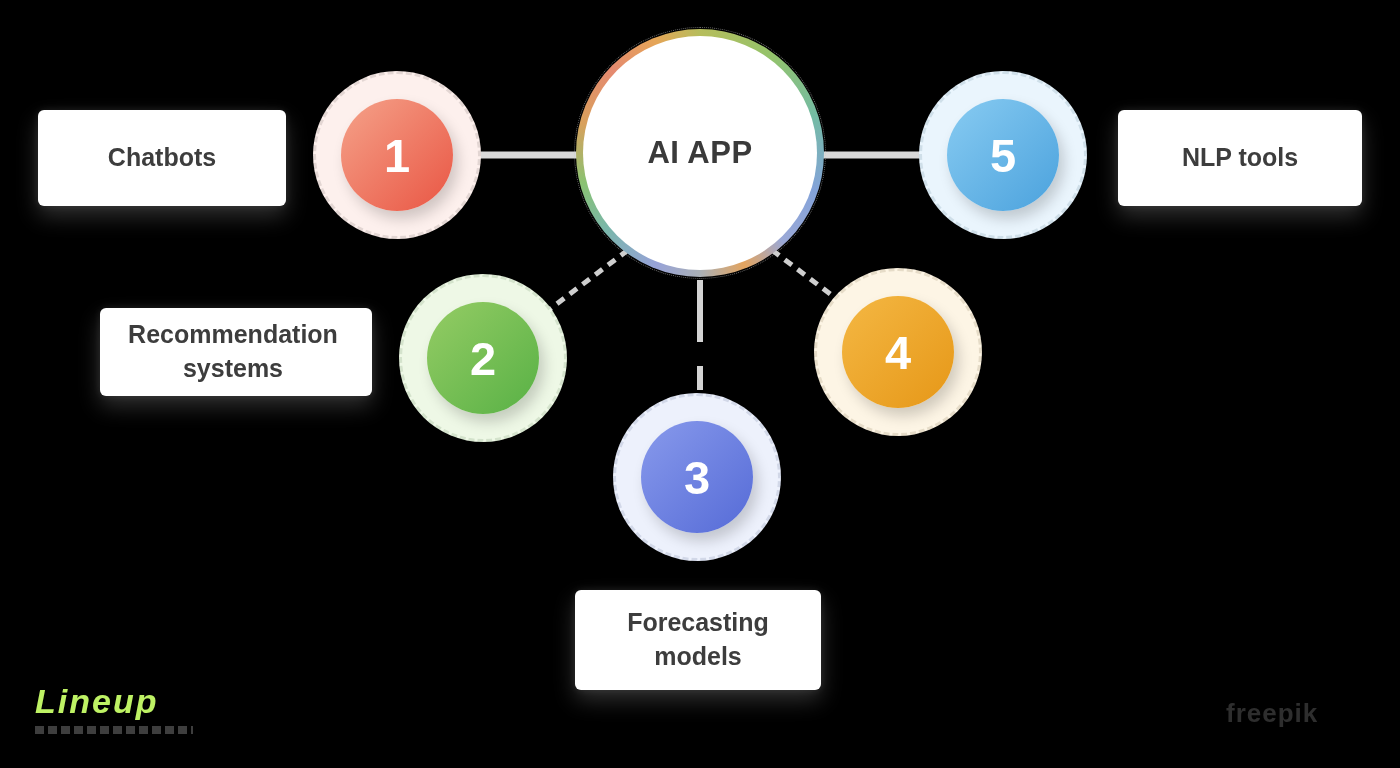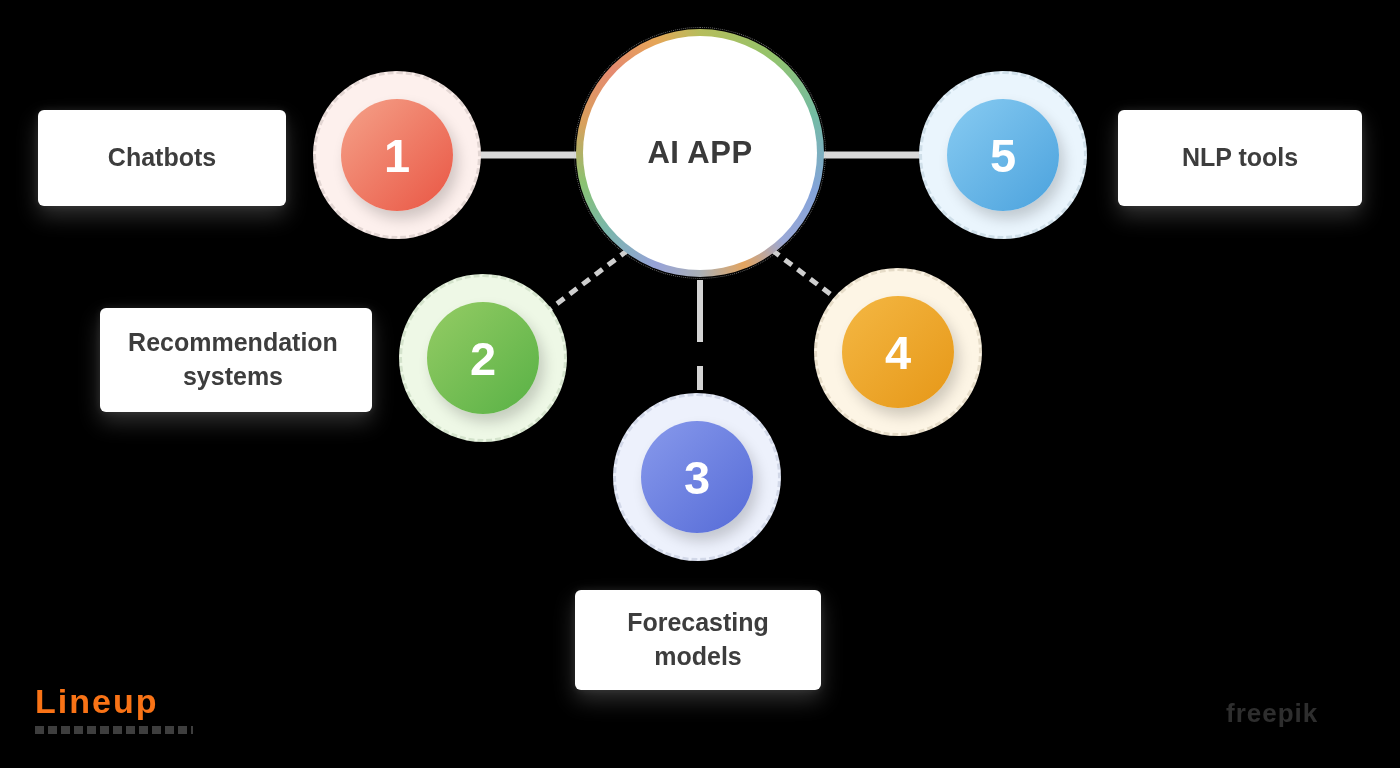--- a/index.html
+++ b/index.html
@@ -53,27 +53,27 @@
 
   
   .label-box{
     position:absolute;background:#fff;border-radius:6px;
     display:flex;align-items:center;justify-content:center;text-align:center;
     color:#3d3d3d;font-size:25px;font-weight:bold;line-height:1.35;padding:6px 18px;
     box-sizing:border-box;
     box-shadow:0 10px 22px rgba(150,150,150,.32), 0 0 8px rgba(120,120,120,.22);
   }
   .box-1{left:38px;top:110px;width:248px;height:96px;}
-  .box-2{left:100px;top:308px;width:272px;height:104px;padding-left:12px;}
+  .box-2{left:100px;top:308px;width:272px;height:88px;padding-left:12px;}
   .box-3{left:575px;top:590px;width:246px;height:100px;}
   .box-4{left:1015px;top:308px;width:244px;height:104px;}
   .box-5{left:1118px;top:110px;width:244px;height:96px;}
 
   
-  .logo{position:absolute;left:35px;top:684px;color:#f97316;}
+  .logo{position:absolute;left:35px;top:684px;color:#bef264;font-style:italic;}
   .logo-word{font-size:34px;font-weight:bold;letter-spacing:2px;line-height:1;}
   .logo-bar{
     margin-top:8px;width:158px;height:8px;
     background:repeating-linear-gradient(90deg,#3e3e3e 0 9px,transparent 9px 13px);
   }
   .credit{
     position:absolute;left:1226px;top:698px;color:#2e2e2e;
     font-size:26px;font-weight:bold;letter-spacing:1px;
   }
 </style>

